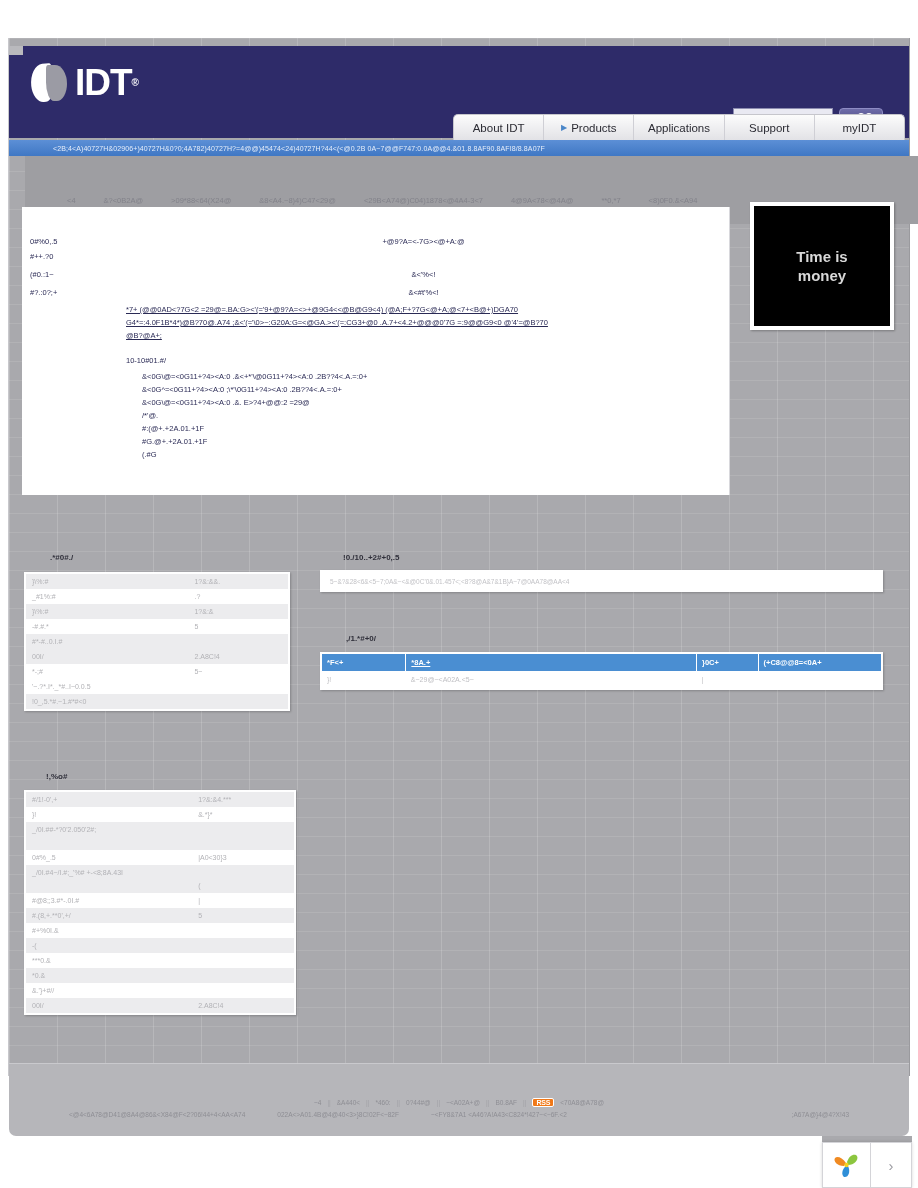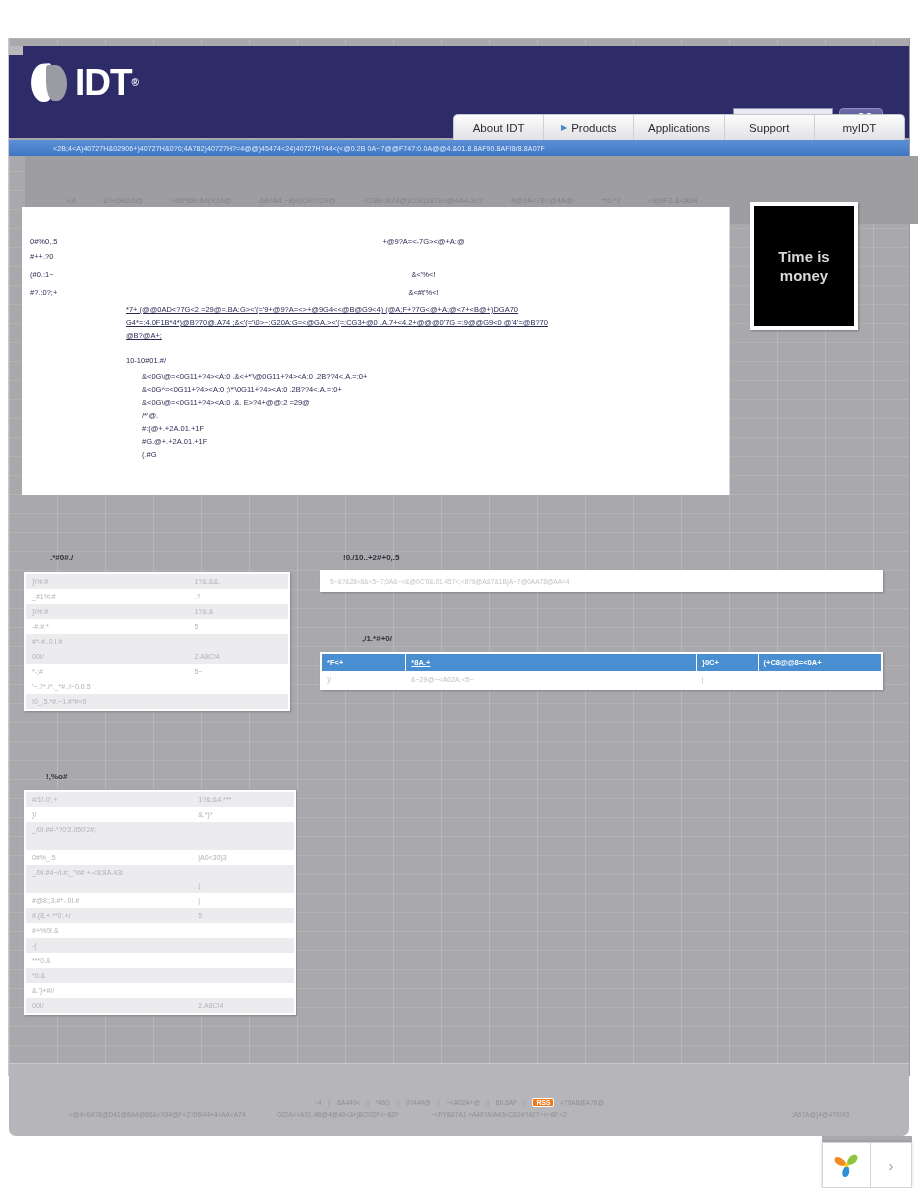--- a/index.html
+++ b/index.html
@@ -191,21 +191,21 @@
   .doc-label { width: 96px; flex: 0 0 96px; white-space: nowrap; }
   .doc-value { flex: 1; white-space: nowrap; overflow: hidden; text-align: center; }
   .doc-blk { margin-top: 12px; }
   .doc-blk .hdr { margin-bottom: 3px; }
   .doc-blk .ln { padding-left: 16px; white-space: nowrap; }
   .doc-para { white-space: nowrap; }
 
   
   .ad {
     position: absolute; left: 750px; top: 202px;
-    width: 108px; height: 128px;
+    width: 144px; height: 128px;
     background: #ffffff;
     padding: 4px;
     box-shadow: 1px 1px 2px rgba(0,0,0,.28);
   }
   .ad-inner {
     width: 100%; height: 100%;
     background: #000000;
     display: flex; align-items: center; justify-content: center;
   }
   .ad-text {
@@ -512,21 +512,21 @@
     </tbody>
       </table>
   </div>
 
   <div class="sec-title" style="left:343px; top:553px;">!0./10..+2#+0,.5</div>
 
   <div class="strip" style="left:320px; top:570px; width:563px; height:22px;">
     <span>5~&amp;?&amp;28&lt;6&amp;&lt;5~7;0A&amp;~&lt;&amp;@0C'0&amp;.01.457&lt;;&lt;8?8@A&amp;7&amp;1B}A~7@0AA78@AA&lt;4</span>
   </div>
 
-  <div class="sec-title" style="left:362px; top:634px;">,/1.*#+0/</div>
+  <div class="sec-title" style="left:346px; top:634px;">,/1.*#+0/</div>
 
   <div class="doctable" style="left:320px; top:652px; width:563px;">
     <table class="dt">
       <tbody>
           <tr>
         <th style="width:15%;">*F&lt;+</th>
         <th style="width:52%;text-decoration:underline;">*8A.+</th>
         <th style="width:11%;">}0C+</th>
         <th style="width:22%;">(+C8@@8=&lt;0A+</th>
       </tr>

